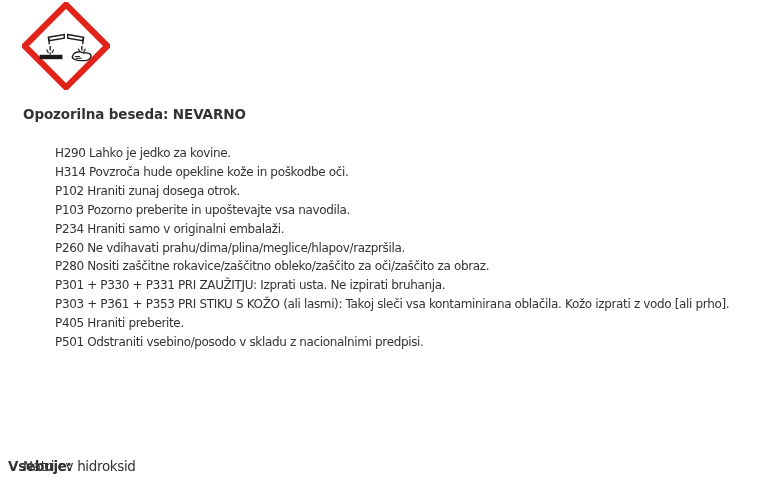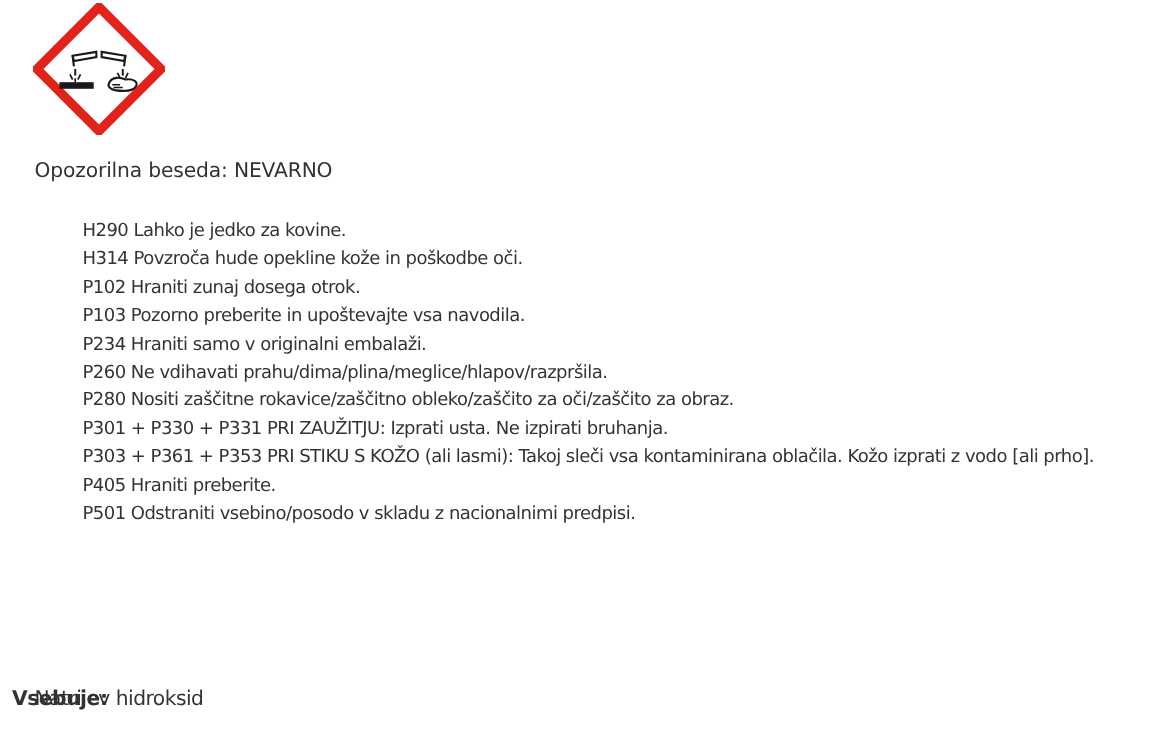--- a/index.html
+++ b/index.html
@@ -3,21 +3,21 @@
   <meta charset="utf-8">
   <style>
     html, body { margin: 0; padding: 0; background: #ffffff; }
     body {
       width: 768px; height: 496px; overflow: hidden; position: relative;
       font-family: "DejaVu Sans", sans-serif; color: #333333;
     }
     .pictogram { position: absolute; left: 22px; top: 2px; width: 88px; height: 88px; }
     .signal {
       position: absolute; left: 23px; top: 106px;
-      font-size: 13.5px; font-weight: normal; color: #333; letter-spacing: -0.1px;
+      font-size: 13.5px; font-weight: bold; color: #333; letter-spacing: -0.1px;
     }
     .statements {
       position: absolute; left: 23px; top: 144px; width: 745px;
       font-size: 12px; line-height: 18.9px; letter-spacing: -0.35px; margin-left: 32px;
     }
     .statements div { white-space: normal; }
     .contains-label {
       position: absolute; left: 8px; top: 458px;
       font-size: 13.5px; font-weight: bold; letter-spacing: -0.3px; text-align: center;
     }

